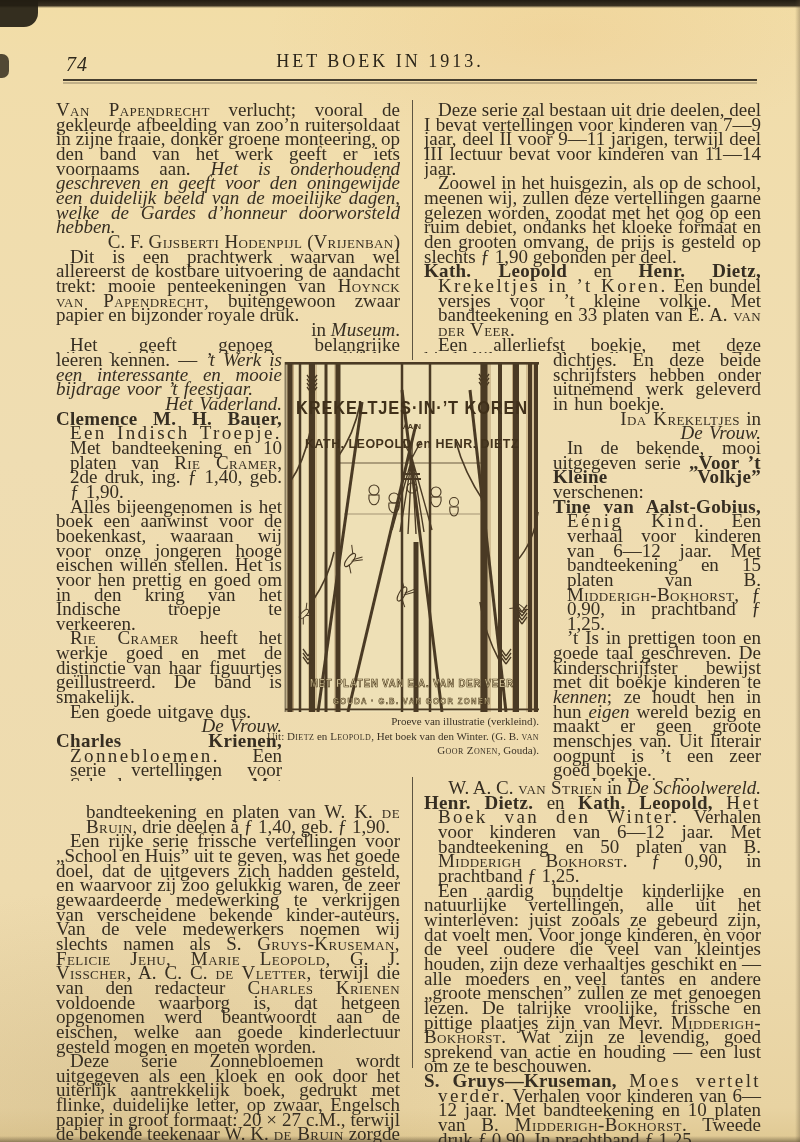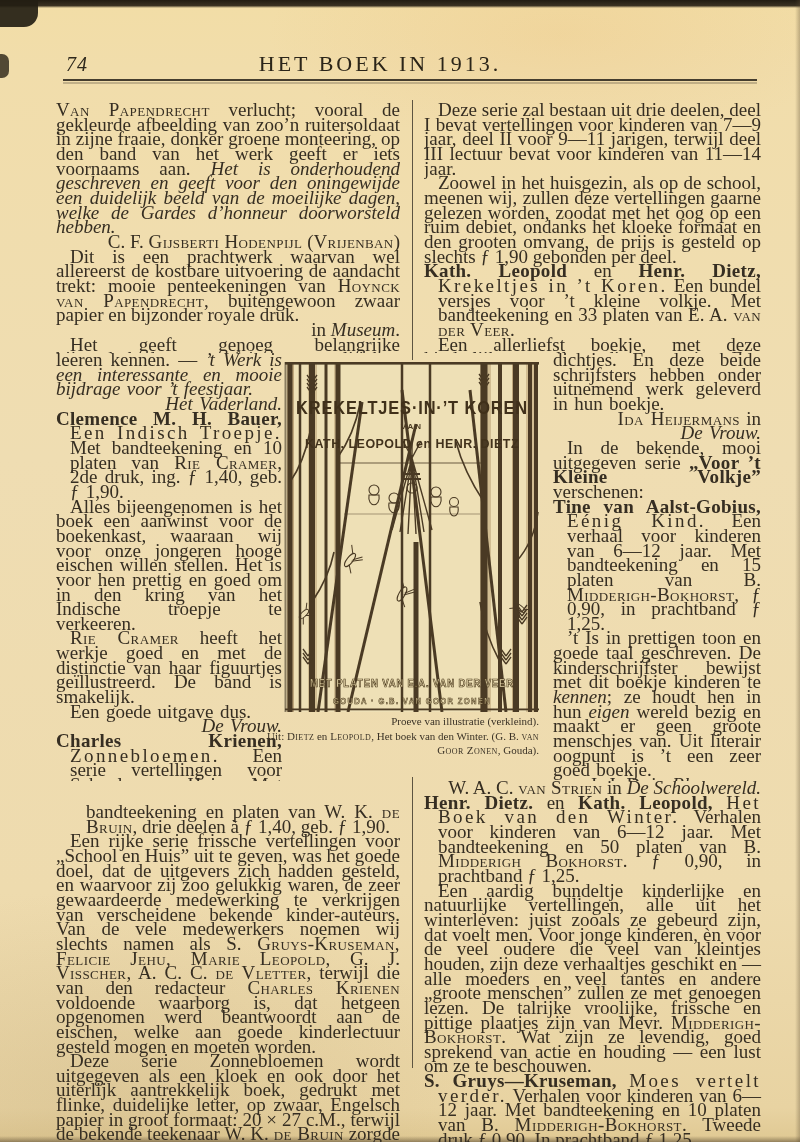--- a/index.html
+++ b/index.html
@@ -17,21 +17,21 @@
       linear-gradient(180deg,#f2dda6 0%,#f1ddab 6%,#efddb2 40%,#eedbae 78%,#e8d3a2 97%,#dfc892 100%);
   }
   
   .edge-top{position:absolute;left:0;top:0;width:800px;height:8px;background:linear-gradient(180deg,#221c12 0%,#3a3122 70%,rgba(58,49,34,0) 100%);}
   .blot-topleft{position:absolute;left:0;top:0;width:38px;height:27px;background:#241e13;border-radius:0 0 14px 0;opacity:.92;}
   .smudge-left{position:absolute;left:0;top:54px;width:9px;height:24px;background:#2a2317;border-radius:0 7px 7px 0;opacity:.8;}
   .edge-bottom{position:absolute;left:0;bottom:0;width:800px;height:6px;background:linear-gradient(0deg,#6a5a3e 0%,rgba(106,90,62,0) 100%);opacity:.65;}
   .edge-right{position:absolute;right:0;top:0;width:5px;height:1142px;background:linear-gradient(270deg,rgba(90,75,50,.35),rgba(90,75,50,0));}
 
   .pageno{position:absolute;left:66px;top:53px;font-size:20px;letter-spacing:1px;color:#2e281c;font-style:italic;}
-  .ptitle{position:absolute;left:0;right:40px;top:51px;text-align:center;font-size:22px;letter-spacing:3px;color:#2b2519;}
+  .ptitle{position:absolute;left:0;right:40px;top:51px;text-align:center;font-size:18px;letter-spacing:3px;color:#2b2519;}
   .rule{position:absolute;left:63px;top:79px;width:694px;height:2px;background:#453d2e;box-shadow:0 3px 0 rgba(69,61,46,.28);}
 
   .divider{position:absolute;left:412px;width:1px;background:#5d5441;}
   .divider.seg1{top:100px;height:260px;}
   .divider.seg2{top:777px;height:291px;}
 
   .col{position:absolute;top:103px;font-size:19px;line-height:14.65px;}
   #lcol{left:56px;width:344px;}
   #rcol{left:424px;width:337px;}
   .sec1{height:250px;overflow:hidden;}
@@ -108,21 +108,21 @@
 
   <div id="rcol" class="col">
     <div class="sec1">
         <div class="blk j"><span class="s-p">Deze serie zal bestaan uit drie deelen, deel I bevat vertellingen voor kinderen van 7—9 jaar, deel II voor 9—11 jarigen, terwijl deel III lectuur bevat voor kinderen van 11—14 jaar.</span></div>
         <div class="blk j"><span class="s-p">Zoowel in het huisgezin, als op de school, meenen wij, zullen deze vertellingen gaarne gelezen worden, zoodat met het oog op een ruim debiet, ondanks het kloeke formaat en den grooten omvang, de prijs is gesteld op slechts ƒ 1,90 gebonden per deel.</span></div>
         <div class="blk entry"><span class="s-b">Kath. Leopold</span><span class="s-p"> en </span><span class="s-b">Henr. Dietz,</span><span class="s-p"> </span><span class="s-sp">Krekeltjes in ’t Koren.</span><span class="s-p"> Een bundel versjes voor ’t kleine volkje. Met bandteekening en 33 platen van E. A. </span><span class="s-sc">van der Veer</span><span class="s-p">.</span></div>
         <div class="blk j"><span class="s-p">Een allerliefst boekje, met deze kinderlijke en alleraardigste versjes. Een heerlijke aanwinst voor de kinderboekenkast, waarin nog niet veel bundeltjes hun plaats hebben kunnen vinden met waarlijk goede ge-</span></div>
       </div>
     <div class="sec2">
         <div class="blk j0"><span class="s-p">dichtjes. En deze beide schrijfsters hebben onder uitnemend werk geleverd in hun boekje.</span></div>
-        <div class="blk center"><span class="s-sc">Ida Heijermans</span><span class="s-p"> in</span></div>
+        <div class="blk center"><span class="s-sc">Ida Krekeltjes</span><span class="s-p"> in</span></div>
         <div class="blk center"><span class="s-i">De Vrouw.</span></div>
         <div class="blk j"><span class="s-p">In de bekende, mooi uitgegeven serie </span><span class="s-b">„Voor ’t Kleine Volkje”</span><span class="s-p"> verschenen:</span></div>
         <div class="blk entry"><span class="s-b">Tine van Aalst-Gobius,</span><span class="s-p"> </span><span class="s-sp">Éénig Kind.</span><span class="s-p"> Een verhaal voor kinderen van 6—12 jaar. Met bandteekening en 15 platen van B. </span><span class="s-sc">Midderigh-Bokhorst</span><span class="s-p">, ƒ 0,90, in prachtband ƒ 1,25.</span></div>
         <div class="blk j"><span class="s-p">’t Is in prettigen toon en goede taal geschreven. De kinderschrijfster bewijst met dit boekje kinderen te </span><span class="s-i">kennen</span><span class="s-p">; ze houdt hen in hun </span><span class="s-i">eigen</span><span class="s-p"> wereld bezig en maakt er geen groote menschjes van. Uit literair oogpunt is ’t een zeer goed boekje.</span></div>
         <div class="blk center"><span class="s-p">J. J. D. in </span><span class="s-i">Bloesem en Vrucht</span><span class="s-p">.</span></div>
         <div class="blk j"><span class="s-p">Het behoort tot de zeer goede kinderlectuur; en het plaatst de auteur onder onze kinderschrijfsters in de eerste rij.</span></div>
       </div>
     <div class="sec3">
         <div class="blk center"><span class="s-p">W. A. C. </span><span class="s-sc">van Strien</span><span class="s-p"> in </span><span class="s-i">De Schoolwereld.</span></div>
         <div class="blk entry"><span class="s-b">Henr. Dietz.</span><span class="s-p"> en </span><span class="s-b">Kath. Leopold,</span><span class="s-p"> </span><span class="s-sp">Het Boek van den Winter.</span><span class="s-p"> Verhalen voor kinderen van 6—12 jaar. Met bandteekening en 50 platen van B. </span><span class="s-sc">Midderigh Bokhorst</span><span class="s-p">. ƒ 0,90, in prachtband ƒ 1,25.</span></div>

